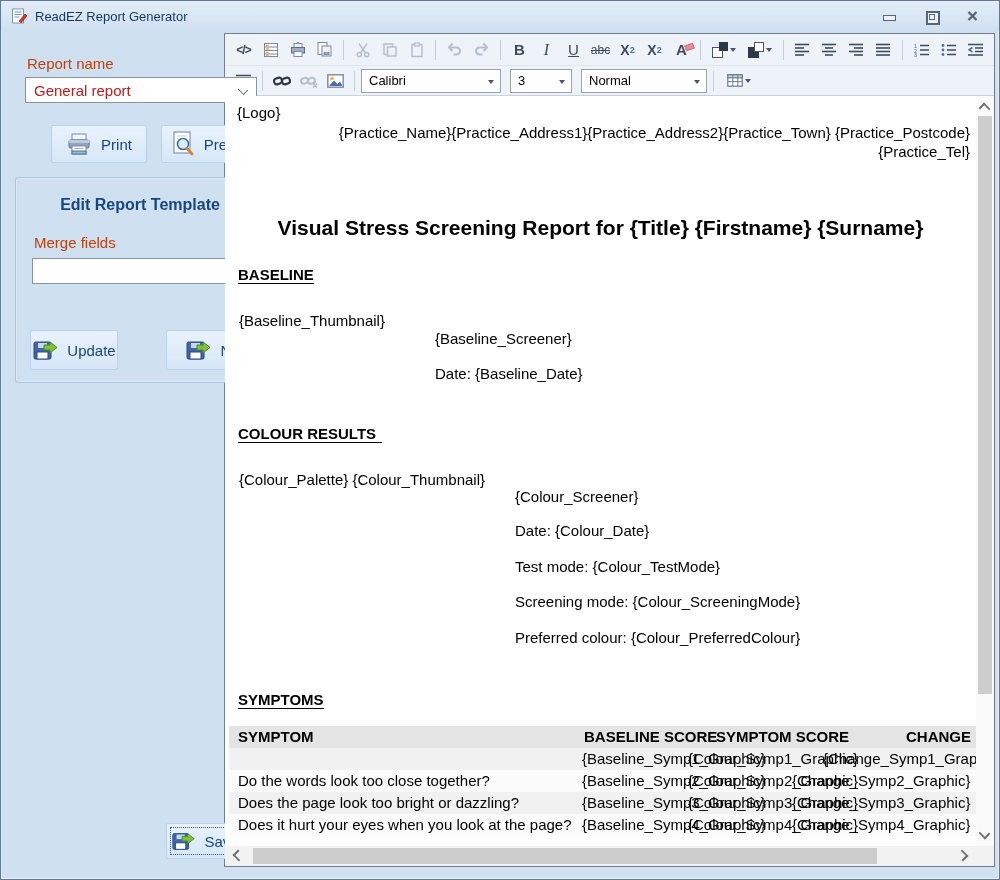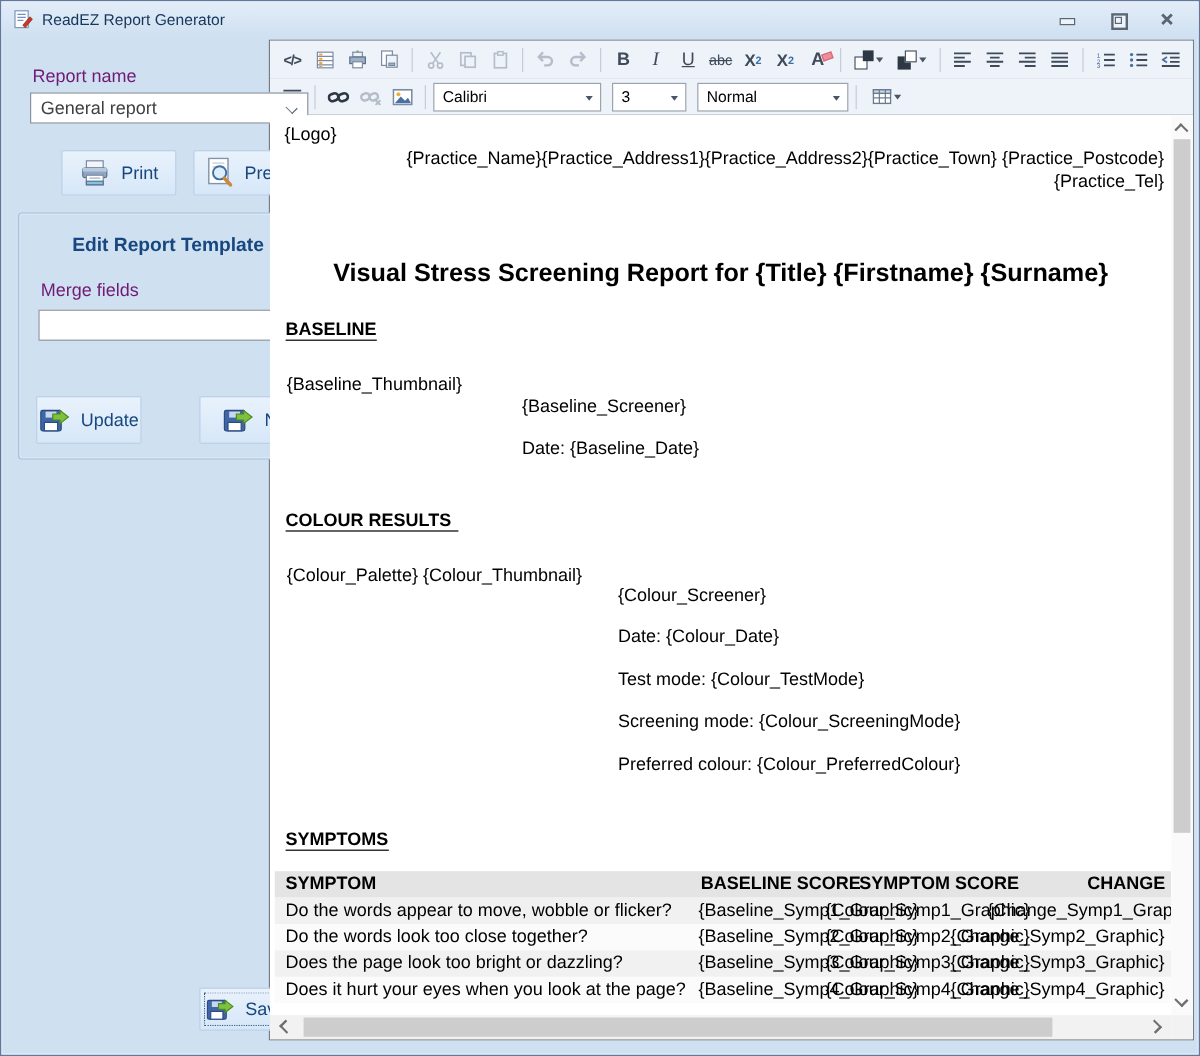--- a/index.html
+++ b/index.html
@@ -20,22 +20,22 @@
   .win-controls { margin-left:auto; display:flex; gap:26px; align-items:center; padding-right:8px; }
   .wc { width:16px; height:14px; position:relative; cursor:default; }
   .wc-min::after { content:""; position:absolute; left:2px; top:6px; width:11px; height:4px; border:1px solid #5a6675; background:#eef3f9; }
   .wc-rest::after { content:""; position:absolute; left:3px; top:2px; width:10px; height:10px; border:2px solid #5a6675; background:#eef3f9; }
   .wc-rest::before { content:""; position:absolute; left:6px; top:5px; width:4px; height:4px; border:1px solid #5a6675; z-index:2; }
   
   .body-row { display:flex; height:836px; padding:2px 4px 0 6px; gap:4px; }
   .sidebar { width:264px; position:relative; }
   .editor { flex:1; border:1px solid #767d8a; background:#fff; display:flex; flex-direction:column; }
   
-  .lbl { font-size:15px; color:#701a75; }
-  .combo { background:#fff; border:1px solid #8a93a0; height:26px; display:flex; align-items:center; padding:0 8px; position:relative; font-size:15px; color:#404040;text-align:right; }
+  .lbl { font-size:15px; color:#c2410c; }
+  .combo { background:#fff; border:1px solid #8a93a0; height:26px; display:flex; align-items:center; padding:0 8px; position:relative; font-size:15px; color:#b91c1c;text-align:right; }
   .combo .chev { position:absolute; right:9px; top:8px; width:8px; height:8px; border-right:1.6px solid #5a6675; border-bottom:1.6px solid #5a6675; transform:rotate(45deg) scale(1,.8); }
   .sb-report-label { position:absolute; left:20px; top:22px; }
   .sb-report-combo { position:absolute; left:18px; top:44px; width:232px; }
   .btn {
     display:flex; align-items:center; justify-content:center; gap:9px;
     background:linear-gradient(#e9f2fc,#d6e7f8); border:1px solid #bcd2ea;
     border-radius:2px; font-size:15px; color:#17477e; cursor:pointer;
   }
   .sb-print { position:absolute; left:44px; top:92px; width:96px; height:38px; }
   .sb-preview { position:absolute; left:154px; top:92px; width:106px; height:38px; }
@@ -457,21 +457,20 @@
 
           <span class="heading" style="left:13px; top:595px;">SYMPTOMS</span>
 
           <div class="abs trow thead" style="top:630px;">
             <span class="c" style="left:9px;text-align:center;">SYMPTOM</span>
             <span class="c" style="left:355px;">BASELINE SCORE</span>
             <span class="c" style="left:487px;">SYMPTOM SCORE</span>
             <span class="c" style="left:677px;">CHANGE</span>
           </div>
           <div class="abs trow todd" style="top:652px;">
-            <span class="c" style="left:9px;">Do the words appear to move, wobble or flicker?</span>
             <span class="c" style="left:353px;">{Baseline_Symp1_Graphic}</span>
             <span class="c" style="left:459px;">{Colour_Symp1_Graphic}</span>
             <span class="c" style="left:594px;">{Change_Symp1_Graphic}</span>
           </div>
           <div class="abs trow teven" style="top:674px;">
             <span class="c" style="left:9px;">Do the words look too close together?</span>
             <span class="c" style="left:353px;">{Baseline_Symp2_Graphic}</span>
             <span class="c" style="left:459px;">{Colour_Symp2_Graphic}</span>
             <span class="c" style="left:563px;">{Change_Symp2_Graphic}</span>
           </div>

